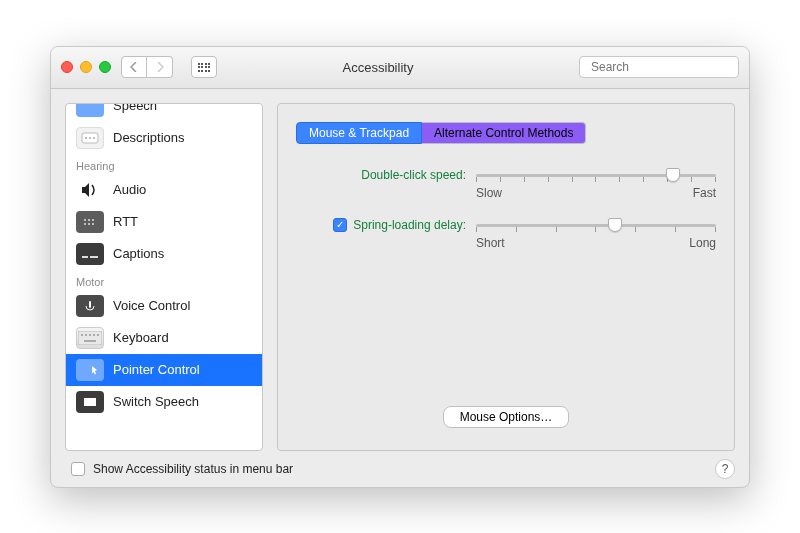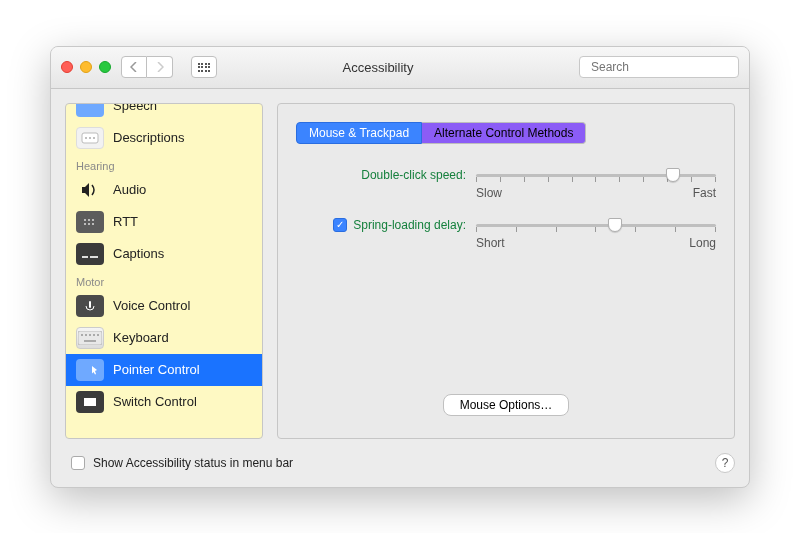--- a/index.html
+++ b/index.html
@@ -23,21 +23,21 @@
   .navbtn:first-child{border-radius:4px 0 0 4px;}
   .navbtn:last-child{border-radius:0 4px 4px 0;border-left:none;}
   .gridbtn{border-radius:4px;margin-left:8px;color:#555;}
   .grid3x3{display:grid;grid-template-columns:repeat(4,2px);grid-template-rows:repeat(3,2px);gap:1.5px;}
   .grid3x3 i{background:#555;width:2px;height:2px;}
   .title{flex:1;text-align:center;font-size:13px;color:#333;padding-right:40px;}
   .search{display:flex;align-items:center;background:#fff;border:1px solid #c8c8c8;border-radius:4px;height:22px;padding:0 6px;width:160px;gap:5px;}
   .search svg{width:11px;height:11px;fill:#888;}
   .search input{border:none;outline:none;font-size:12px;flex:1;background:transparent;color:#666;}
   .content{flex:1;display:flex;padding:14px 14px 0 14px;gap:14px;}
-  .sidebar{width:198px;background:#fef9c3;border:1px solid #c6c6c6;border-radius:4px;overflow-y:hidden;display:flex;flex-direction:column;padding-top:0;}
+  .sidebar{width:198px;background:#ffffff;border:1px solid #c6c6c6;border-radius:4px;overflow-y:hidden;display:flex;flex-direction:column;padding-top:0;}
   .sec-header{font-size:11px;color:#8a8a8a;padding:6px 10px 2px 10px;}
   .item{display:flex;align-items:center;gap:9px;padding:5px 10px;font-size:13px;color:#222;}
   .item.selected{background:#1a73ff;color:#fff;}
   .item .ico{width:28px;height:22px;border-radius:4px;display:flex;align-items:center;justify-content:center;font-size:14px;flex-shrink:0;}
   .pane{flex:1;background:#eaeaea;border:1px solid #c6c6c6;border-radius:4px;padding:18px;display:flex;flex-direction:column;position:relative;}
   .tabs{display:flex;margin-bottom:24px;}
   .tab{height:22px;padding:0 12px;font-size:12px;background:#8b5cf6;border:1px solid #bdbdbd;display:flex;align-items:center;}
   .tab:first-child{border-radius:4px 0 0 4px;}
   .tab:last-child{border-radius:0 4px 4px 0;border-left:none;}
   .tab.selected{background:#3b84ff;color:#fff;border-color:#2a6de0;}
@@ -48,21 +48,21 @@
   .chk.checked{background:#3b84ff;border-color:#2a6de0;}
   .chk.checked::after{content:"✓";color:#fff;font-size:10px;line-height:1;}
   .sliderbox{flex:1;}
   .track{position:relative;height:14px;display:flex;align-items:center;}
   .rail{position:absolute;left:0;right:0;top:6px;height:3px;background:#bfbfbf;border-radius:2px;}
   .ticks{position:absolute;left:0;right:0;top:9px;display:flex;justify-content:space-between;}
   .ticks i{width:1px;height:5px;background:#999;}
   .thumb{position:absolute;top:0;width:14px;height:14px;background:#fff;border:1px solid #b0b0b0;border-radius:2px 2px 50% 50%;transform:translateX(-50%);box-shadow:0 1px 1px rgba(0,0,0,0.15);}
   .sublabels{display:flex;justify-content:space-between;font-size:12px;color:#555;margin-top:4px;}
   .opts-btn{align-self:center;margin-top:auto;margin-bottom:4px;background:#fff;border:1px solid #c0c0c0;border-radius:8px;font-size:12px;padding:3px 16px;}
-  .footer{height:48px;display:flex;align-items:center;padding:0 14px 0 20px;gap:8px;}
+  .footer{height:36px;display:flex;align-items:center;padding:0 14px 0 20px;gap:8px;}
   .footer .spacer{flex:1;}
   .help{width:20px;height:20px;border-radius:50%;background:#fff;border:1px solid #c8c8c8;display:flex;align-items:center;justify-content:center;font-size:12px;color:#555;}
   
   .ico.speech{background:#6fa9ff;}
   .ico.desc{background:#f2f2f2;border:1px solid #ddd;}
   .ico.audio{background:transparent;color:#222;font-size:16px;}
   .ico.rtt{background:#5c5c5c;color:#ddd;font-size:9px;}
   .ico.cap{background:#3b3b3b;color:#ddd;font-size:9px;}
   .ico.voice{background:#4a4a4a;color:#fff;font-size:12px;}
   .ico.kbd{background:linear-gradient(#f5f5f5,#dcdcdc);border:1px solid #ccc;}
@@ -204,21 +204,21 @@
         </div>
         <span>Pointer Control</span>
       </div>
       <div class="item">
         <div class="ico switch">
           <svg width="22" height="16" viewBox="0 0 22 16">
               <rect width="22" height="16" rx="3" fill="#3b3b3b"></rect>
               <rect x="5" y="4" width="12" height="8" fill="#fff"></rect>
             </svg>
         </div>
-        <span>Switch Control</span>
+        <span>Switch Speech</span>
       </div>
     </div>
 
     <div class="pane">
       <div class="tabs">
         <div class="tab selected">Mouse &amp; Trackpad</div>
         <div class="tab">Alternate Control Methods</div>
       </div>
 
       <div class="row">

